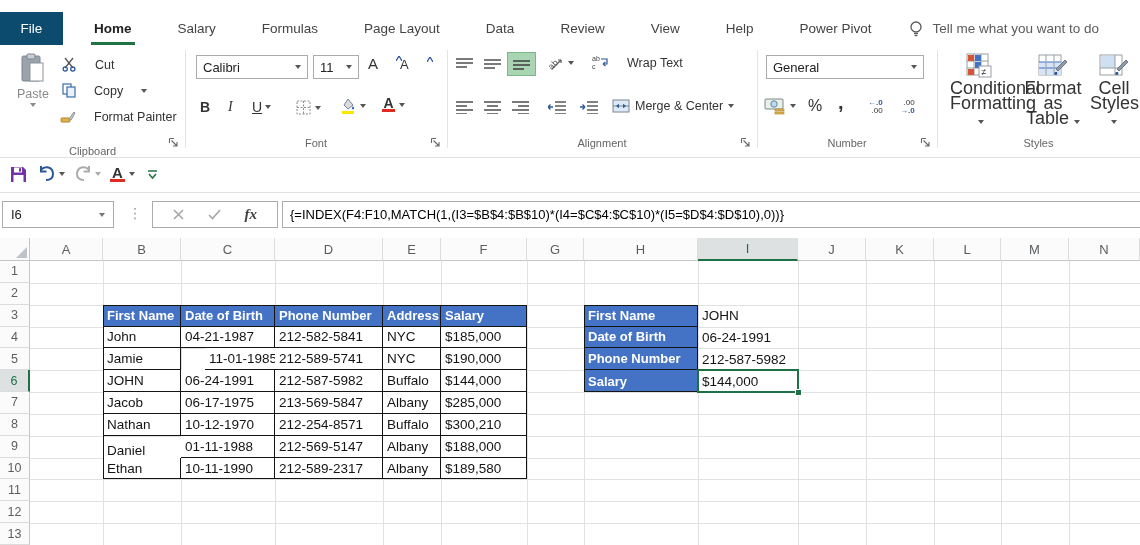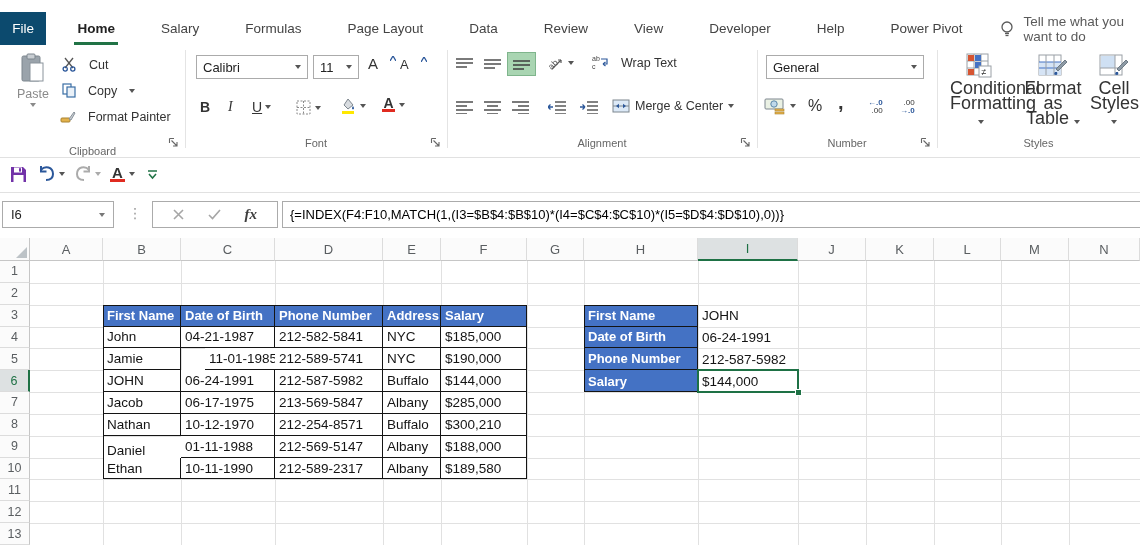--- a/index.html
+++ b/index.html
@@ -18,21 +18,21 @@
   
   .ribbon{position:absolute;top:45px;left:0;width:1140px;height:112px;background:#fff;border-bottom:1px solid #E1E1E1;}
   .gsep{position:absolute;top:5px;height:98px;width:1px;background:#E4E4E4;}
   .gtitle{position:absolute;top:92px;font-size:11px;color:#666;text-align:center;}
   .rlabel{font-size:12.5px;color:#333;white-space:nowrap;}
   .gray{color:#8a8a8a;}
   .chev{width:0;height:0;border-left:3.5px solid transparent;border-right:3.5px solid transparent;border-top:4px solid #555;display:inline-block;}
   .combo{position:absolute;border:1px solid #ABABAB;background:#fff;display:flex;align-items:center;font-size:13px;color:#222;padding:0 6px;box-sizing:border-box;height:24px;}
   .combo .chev{margin-left:auto;}
   .bigbtn{position:absolute;display:flex;flex-direction:column;align-items:center;gap:2px;}
-  .rowbtn{position:absolute;display:flex;align-items:center;gap:12px;}
+  .rowbtn{position:absolute;display:flex;align-items:center;gap:18px;}
   .toggled{background:#A9D5B2;outline:1px solid #7FB58C;}
   .bld{font-weight:700;font-size:14px;color:#333;}
   .itl{font-style:italic;font-family:"Liberation Serif",serif;font-size:14px;color:#333;}
   .und{text-decoration:underline;font-size:14px;color:#333;}
   .colorbar{display:inline-block;width:13px;height:3px;margin-top:-1px;}
   .twoline{position:absolute;text-align:center;font-size:18px;color:#333;line-height:15px;}
   .dec-ico{font-size:8px;line-height:8px;color:#333;text-align:right;white-space:pre;}
   .dec-ico b{color:#2B579A;font-weight:700;}
 
   
@@ -76,21 +76,20 @@
   <div class="tabbar">
     <div class="file-tab">File</div>
     <div style="display:flex;">
         <div class="tab active">Home</div>
         <div class="tab">Salary</div>
         <div class="tab">Formulas</div>
         <div class="tab">Page Layout</div>
         <div class="tab">Data</div>
         <div class="tab">Review</div>
         <div class="tab">View</div>
-        <div class="tab">Developer</div>
         <div class="tab">Help</div>
         <div class="tab">Power Pivot</div>
       </div>
     <div class="tellme">
       <span>
         <svg width="16" height="18" viewBox="0 0 16 18">
             <circle cx="8" cy="7" r="5" fill="none" stroke="#5a5a5a" stroke-width="1.3"></circle>
             <line x1="6" y1="13.5" x2="10" y2="13.5" stroke="#5a5a5a" stroke-width="1.3"></line>
             <line x1="6.5" y1="15.5" x2="9.5" y2="15.5" stroke="#5a5a5a" stroke-width="1.3"></line>
           </svg>

